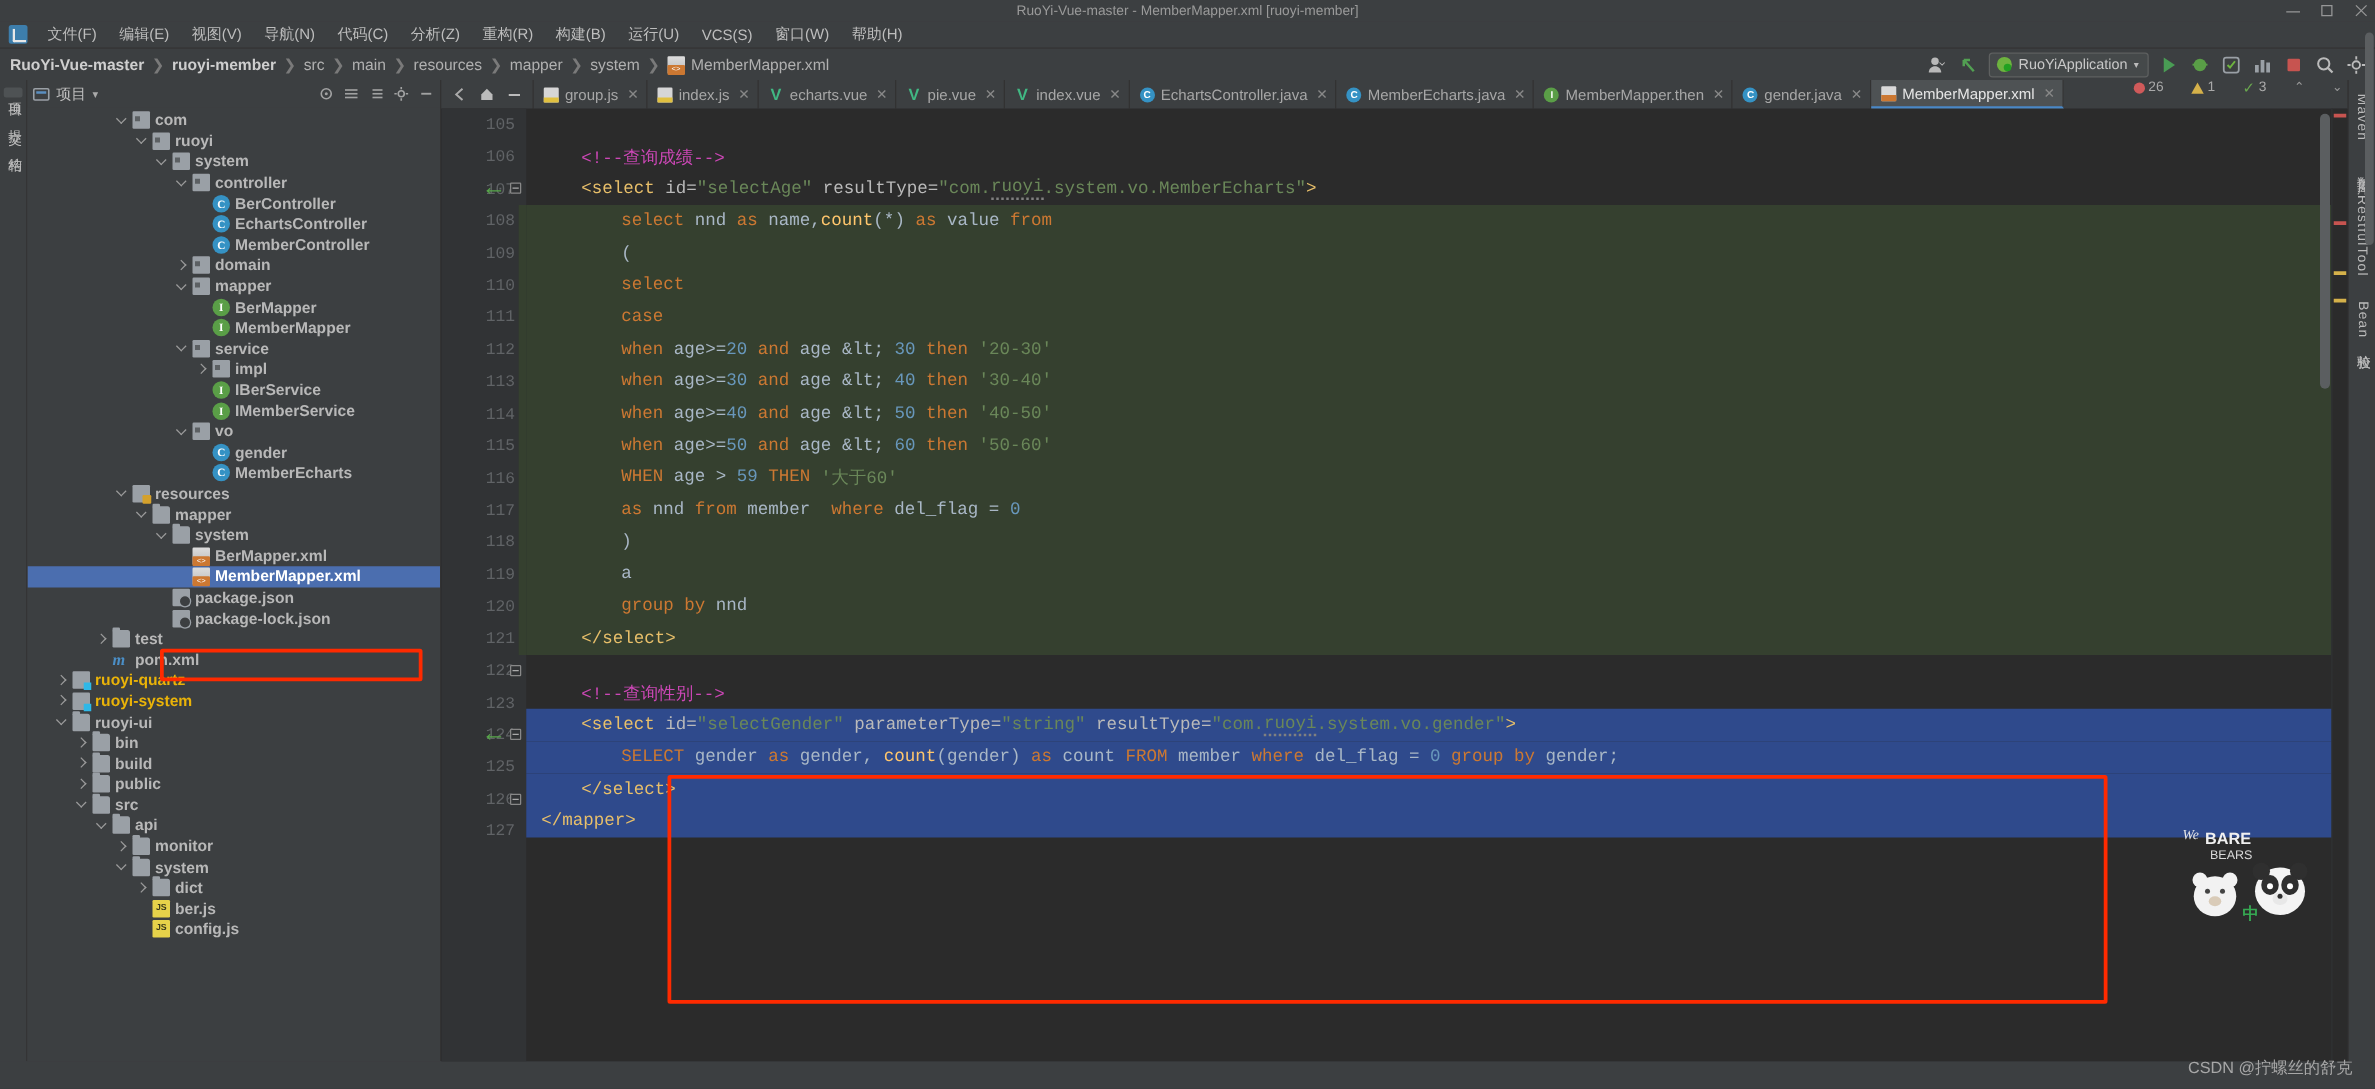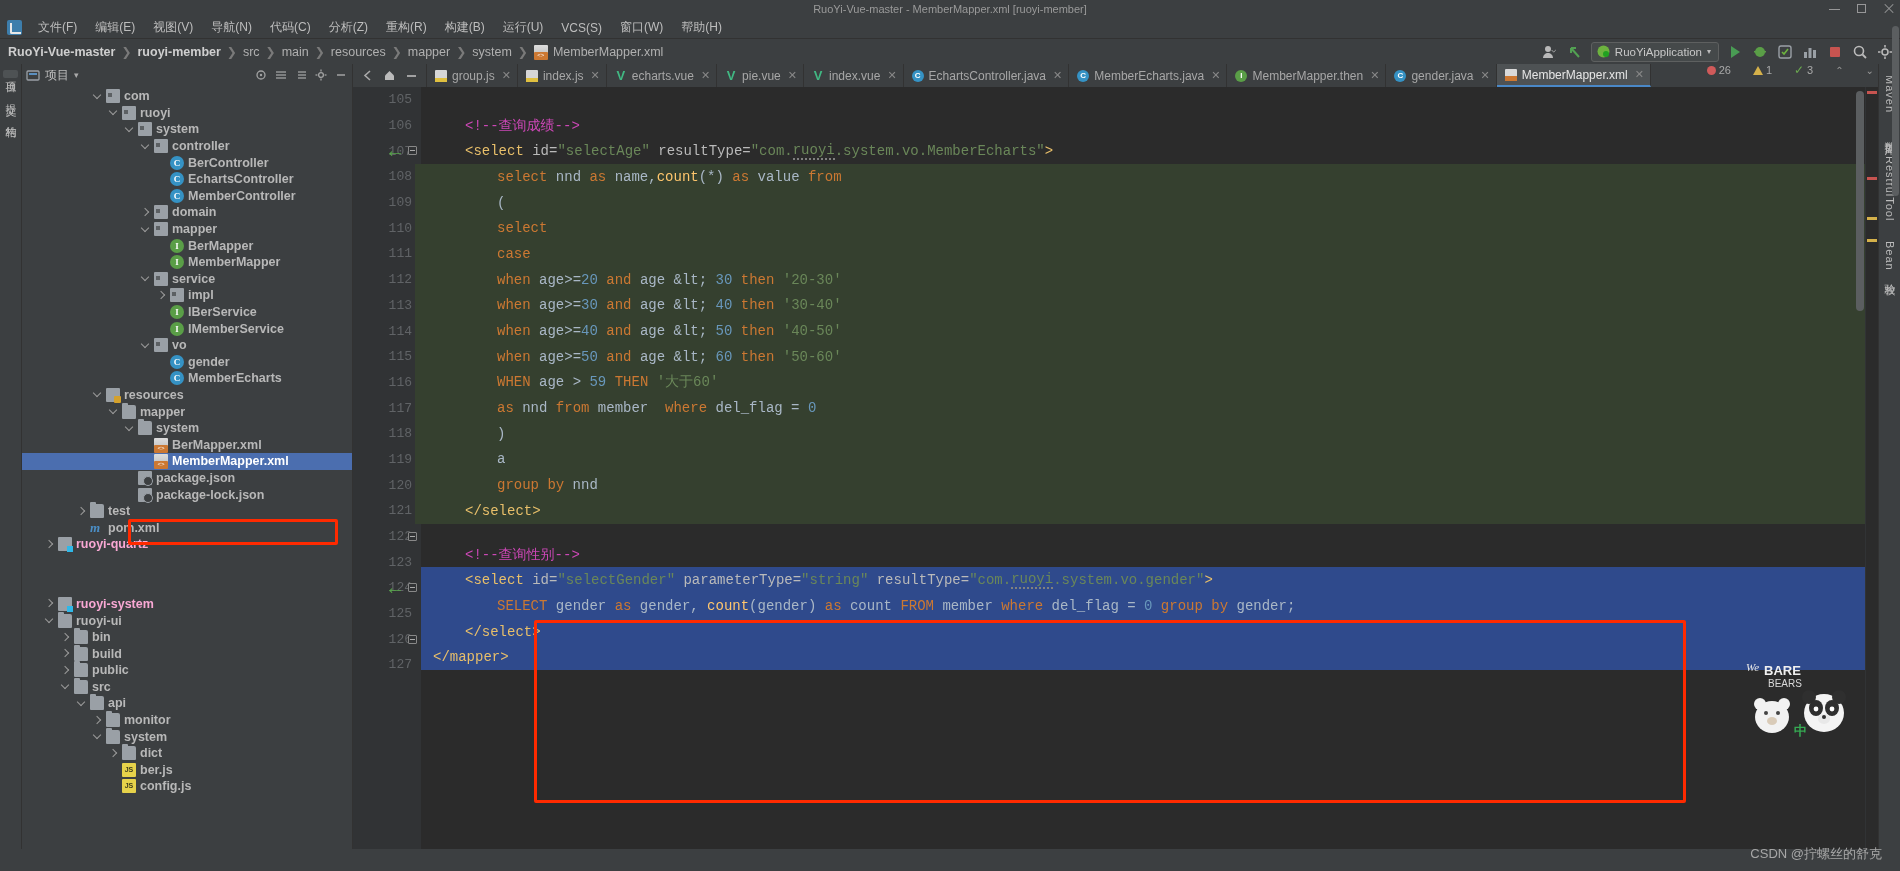--- a/index.html
+++ b/index.html
@@ -74,21 +74,21 @@
 
   
   .project-panel { width: 331px; background: #3c3f41; display: flex; flex-direction: column; border-right: 1px solid #323232; }
   .pp-header { height: 22px; display: flex; align-items: center; font-size: 12px; color: #bdbdbd; padding-left: 4px; position: relative; }
   .pp-header .pp-title { display: flex; align-items: center; gap: 5px; }
   .pp-tools { position: absolute; right: 4px; display: flex; gap: 6px; align-items: center; }
   .tool-ico { width: 14px; height: 14px; opacity: .8; }
   .tree { flex: 1; overflow: hidden; position: relative; background: #3c3f41; padding-top: 2px; font-size: 12.5px; }
   .trow { height: 16.6px; display: flex; align-items: center; white-space: nowrap; color: #b8b8b8; position: relative; }
   .trow.selected { background: #4b6eaf; color: #ffffff; }
-  .trow.bold { font-weight: bold; color: #f9a8d4; }
+  .trow.bold { font-weight: bold; color: #eab308; }
   .arrow { width: 11px; height: 11px; flex: 0 0 11px; position: relative; }
   .arrow.down::after, .arrow.right::after {
     content: ""; position: absolute; left: 2px; top: 2px; width: 5px; height: 5px;
     border-right: 1.4px solid #9b9b9b; border-bottom: 1.4px solid #9b9b9b;
   }
   .arrow.down::after { transform: rotate(45deg); top: 1px; }
   .arrow.right::after { transform: rotate(-45deg); left: 2px; }
   .tlabel { margin-left: 4px; font-weight: bold; }
   
   .ic { width: 14px; height: 14px; flex: 0 0 14px; position: relative; display: inline-block; }
@@ -489,21 +489,21 @@
           <div class="trow" style="padding-left: 54px;">
             <span class="arrow "></span>
             <span class="ic ic-mvn" style="margin-left: 3px;">m</span>
             <span class="tlabel">pom.xml</span>
           </div>
           <div class="trow bold" style="padding-left: 22px;">
             <span class="arrow right"></span>
             <span class="ic ic-mod" style="margin-left: 3px;"></span>
             <span class="tlabel">ruoyi-quartz</span>
           </div>
-          <div class="trow bold" style="padding-left: 22px; margin-top: 43px;">
+          <div class="trow bold" style="padding-left: 22px;">
             <span class="arrow right"></span>
             <span class="ic ic-mod" style="margin-left: 3px;"></span>
             <span class="tlabel">ruoyi-system</span>
           </div>
           <div class="trow" style="padding-left: 22px;">
             <span class="arrow down"></span>
             <span class="ic ic-folder" style="margin-left: 3px;"></span>
             <span class="tlabel">ruoyi-ui</span>
           </div>
           <div class="trow" style="padding-left: 38px;">

